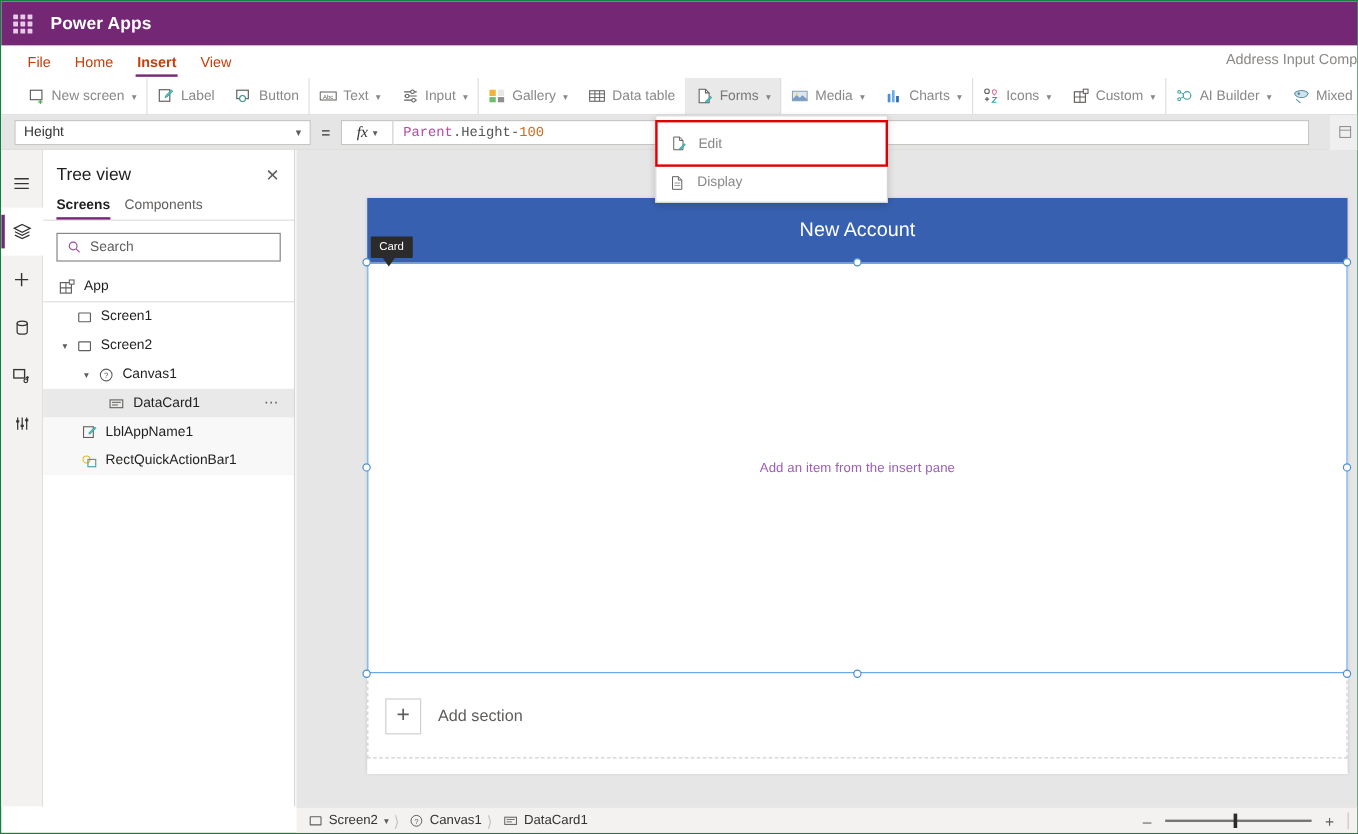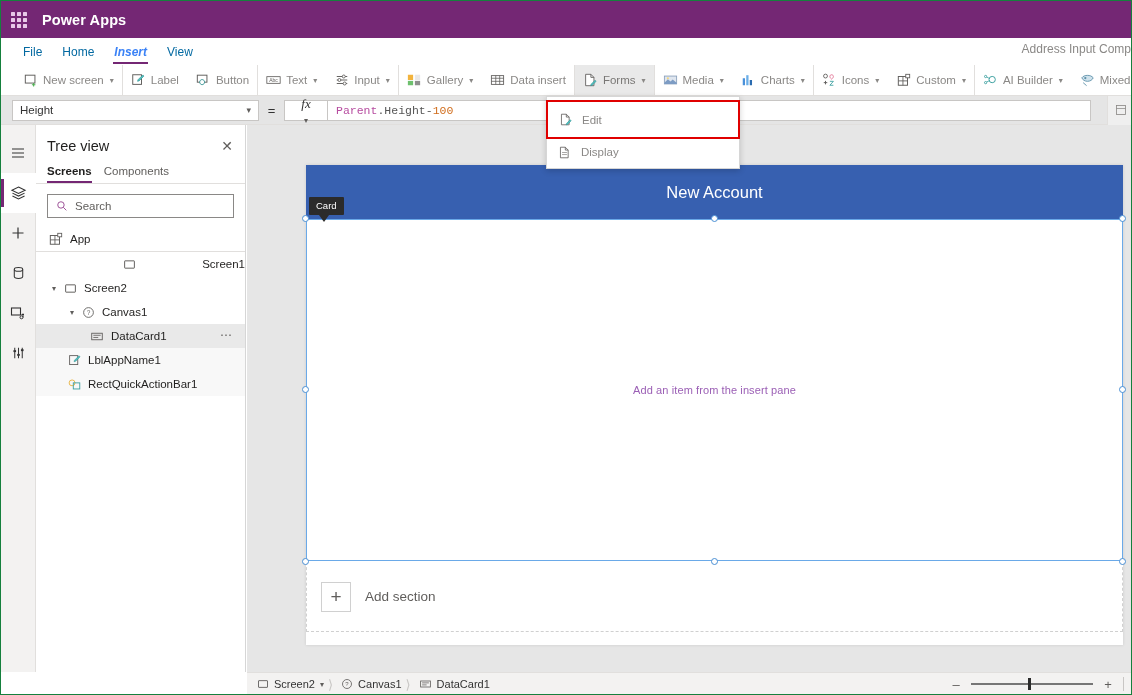--- a/index.html
+++ b/index.html
@@ -45,28 +45,28 @@
   }
 
   
   .menubar {
     position: absolute; left: 0; top: 37px;
     width: 1132px; height: 27px;
     background: #ffffff;
     display: flex; align-items: center;
   }
   .menu-item {
-    font-size: 12px; color: #0369a1;
+    font-size: 12px; color: #c2410c;
     padding: 0 10px; height: 27px;
     display: flex; align-items: center;
     cursor: pointer;
     position: relative;
   }
   .menu-item:first-child { margin-left: 12px; }
-  .menu-item.active { font-weight: bold; color: #3b82f6; font-style: italic; }
+  .menu-item.active { font-weight: bold; color: #c2410c; }
   .menu-item.active::after {
     content: ""; position: absolute;
     left: 9px; right: 9px; bottom: 1px;
     height: 2px; background: #742774;
   }
   .addr-comp {
     position: absolute; right: 0px; top: 41px;
     font-size: 12px; color: #8a8886;
     white-space: nowrap;
   }
@@ -140,21 +140,21 @@
     font-size: 11.5px; color: #333333;
     cursor: pointer;
   }
   .prop-select .chev { font-size: 9px; color: #605e5c; }
   .eq { width: 25px; text-align: center; font-size: 13px; color: #333; }
   .fx-box {
     width: 44px; height: 21px;
     background: #ffffff;
     border: 1px solid #c8c6c4;
     display: flex; align-items: center; justify-content: center;
-    gap: 4px; cursor: pointer; flex-direction: column;
+    gap: 4px; cursor: pointer;
   }
   .fx-box .fx { font-family: "Liberation Serif", serif; font-style: italic; font-size: 13px; color: #333; }
   .fx-box .chev { font-size: 8px; color: #605e5c; }
   .formula-input {
     flex: 1; height: 21px;
     background: #ffffff;
     border: 1px solid #c8c6c4;
     border-left: none;
     display: flex; align-items: center;
     padding-left: 8px;
@@ -457,21 +457,21 @@
       <span class="chev">▾</span>
     </div>
 
     <div class="rb sep">
       <span class="ic">
         <svg width="15" height="14" viewBox="0 0 16 16">
             <rect x="1" y="3" width="14" height="10" fill="none" stroke="#605e5c" stroke-width="1"></rect>
             <path d="M1 6h14M1 9.5h14M6 3v10M10.5 3v10" stroke="#605e5c" stroke-width="0.9"></path>
           </svg>
       </span>
-      <span>Data insert</span>
+      <span>Data table</span>
     </div>
 
     <div class="rb active sep">
       <span class="ic">
         <svg width="14" height="14" viewBox="0 0 16 16">
             <path d="M3 1.5h6l3.5 3.5v9.5H3z" fill="#fff" stroke="#605e5c" stroke-width="1"></path>
             <path d="M9 1.5V5h3.5" fill="none" stroke="#605e5c" stroke-width="1"></path>
             <path d="M13.8 8.3l1.2 1.2-4.6 4.6-1.6.4.4-1.6z" fill="#4fc3c3" stroke="#2f8f8f" stroke-width="0.7"></path>
           </svg>
       </span>
@@ -668,21 +668,21 @@
         <span class="tr-ic">
           <svg width="14" height="14" viewBox="0 0 16 16">
               <rect x="1.5" y="4" width="10.5" height="10" fill="none" stroke="#605e5c" stroke-width="1.1"></rect>
               <path d="M6.8 4v10M1.5 9h10.5" stroke="#605e5c" stroke-width="1"></path>
               <rect x="10" y="1.5" width="4.5" height="4" fill="#fff" stroke="#605e5c" stroke-width="1"></rect>
             </svg>
         </span>
         <span class="tr-lbl">App</span>
       </div>
 
-      <div class="tr-row" style="padding-left:11px;justify-content:space-between;">
+      <div class="tr-row" style="padding-left:11px;">
         <span class="tr-chev"></span>
         <span class="tr-ic">
           <svg width="13" height="13" viewBox="0 0 16 16">
               <rect x="2" y="3.5" width="12" height="9" rx="0.5" fill="none" stroke="#605e5c" stroke-width="1.2"></rect>
             </svg>
         </span>
         <span class="tr-lbl">Screen1</span>
       </div>
 
       <div class="tr-row" style="padding-left:11px;">

